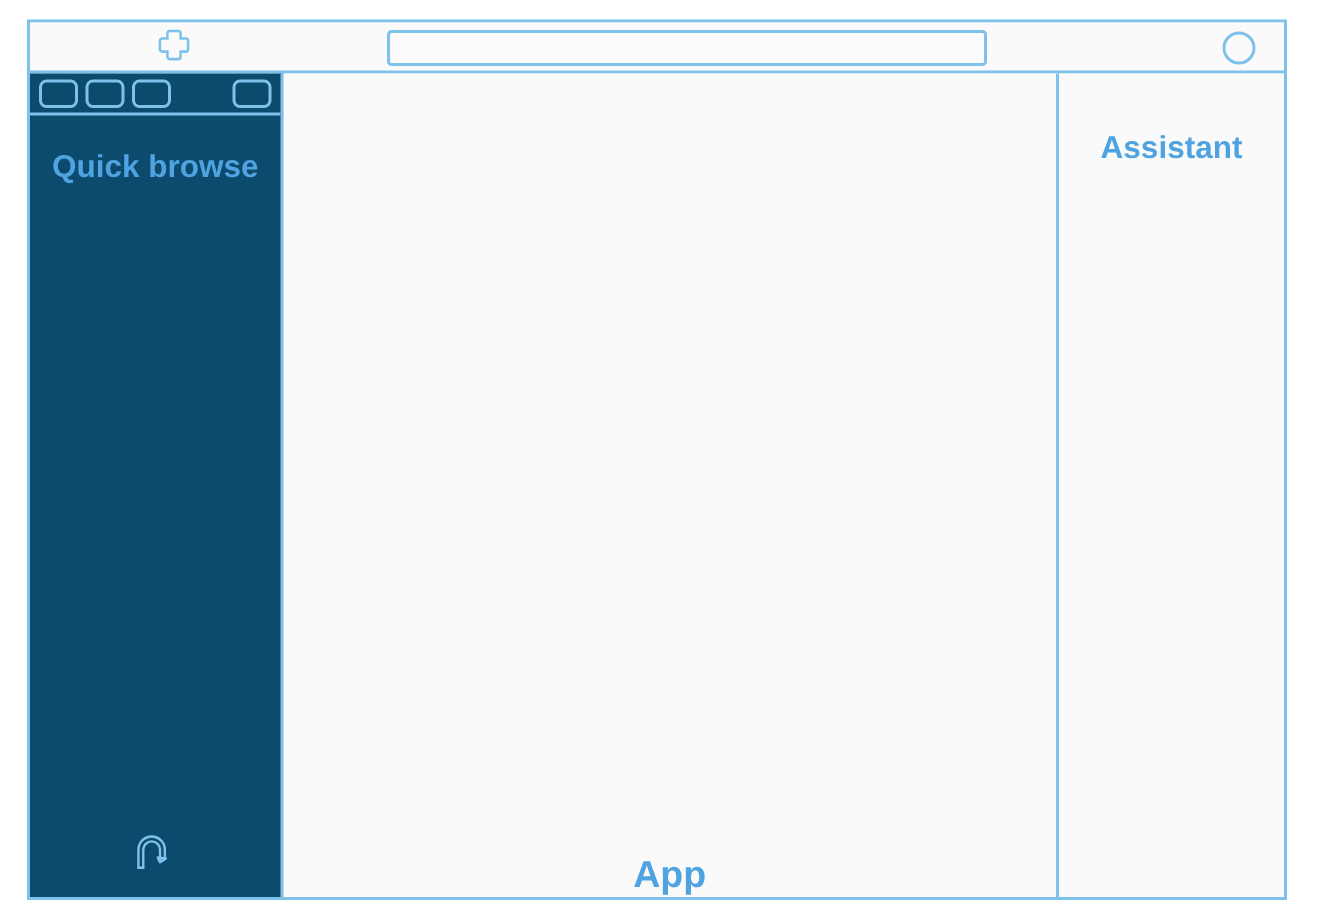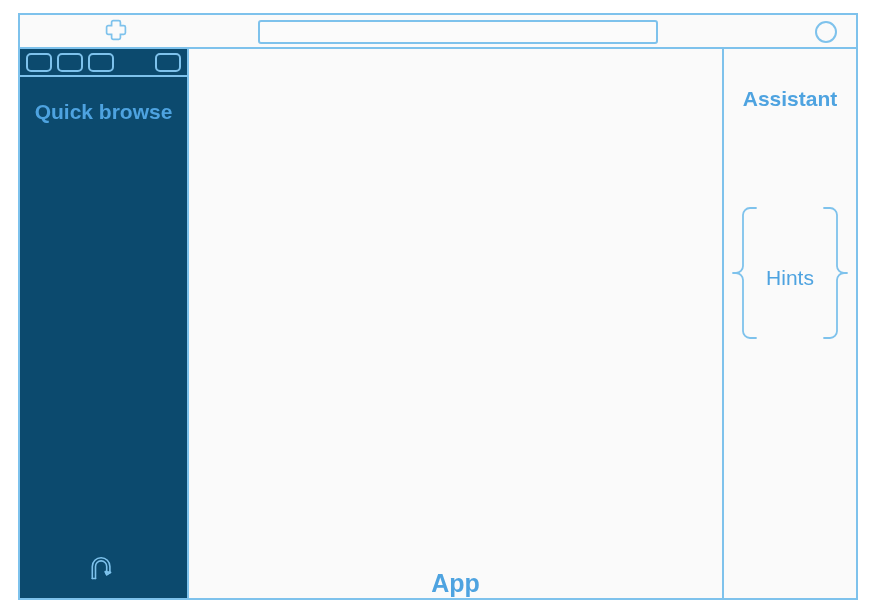--- a/index.html
+++ b/index.html
@@ -160,21 +160,21 @@
   }
   .main-title {
     font-size: 25px;
     font-weight: bold;
     color: #4ea3e0;
     margin-top: -36px;
   }
 
   .assistant-panel {
     position: relative;
-    width: 132px;
+    width: 150px;
     box-sizing: border-box;
     background: #fafafa;
     display: flex;
     flex-direction: column;
     align-items: center;
   }
   .assistant-title {
     margin-top: 38px;
     font-size: 21px;
     font-weight: bold;
@@ -245,32 +245,17 @@
         </div>
       </div>
 
       <div class="main-panel">
         <div class="main-title">App</div>
       </div>
 
       <div class="assistant-panel">
         <div class="assistant-title">Assistant</div>
 
-        <div class="hints-block">
-          <span class="brace">
-            <svg width="34" height="142" viewBox="0 0 34 142">
-              <path d="M28 3 h-6 a7 7 0 0 0 -7 7 v51 a7 7 0 0 1 -7 7 h-3 h3 a7 7 0 0 1 7 7 v51 a7 7 0 0 0 7 7 h6" fill="none" stroke="#7ec2ec" stroke-width="1.8" stroke-linecap="round" stroke-linejoin="round"></path>
-            </svg>
-          </span>
-
-          <span class="hints-label">Hints</span>
-
-          <span class="brace">
-            <svg width="34" height="142" viewBox="0 0 34 142">
-              <path d="M6 3 h6 a7 7 0 0 1 7 7 v51 a7 7 0 0 0 7 7 h3 h-3 a7 7 0 0 0 -7 7 v51 a7 7 0 0 1 -7 7 h-6" fill="none" stroke="#7ec2ec" stroke-width="1.8" stroke-linecap="round" stroke-linejoin="round"></path>
-            </svg>
-          </span>
-        </div>
       </div>
 
     </div>
   </div>
 </div>
 
 </body></html>

